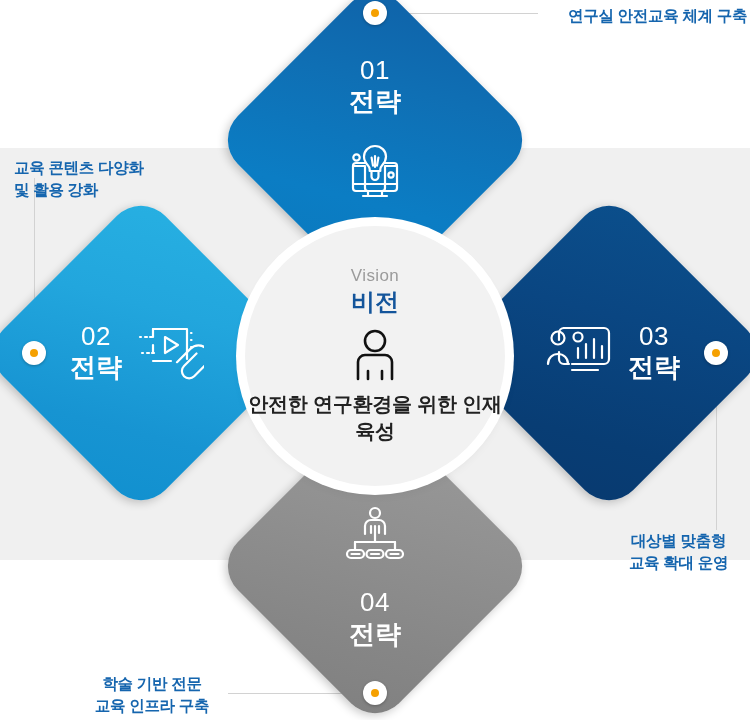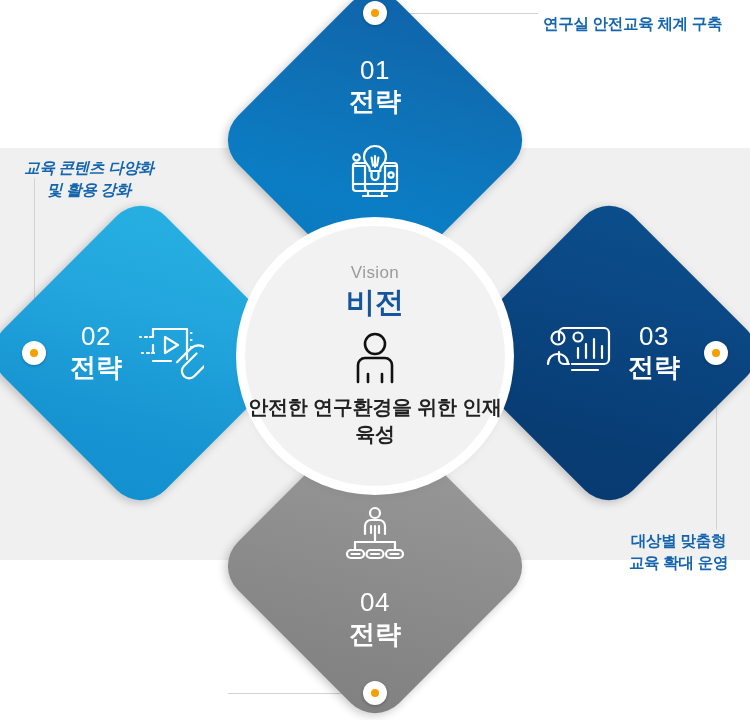--- a/index.html
+++ b/index.html
@@ -120,21 +120,21 @@
     justify-content: center;
     z-index: 30;
   }
   .vision-en {
     font-size: 17px;
     color: #9b9b9b;
     letter-spacing: .4px;
     line-height: 1.1;
   }
   .vision-ko {
-    font-size: 29px;
+    font-size: 24px;
     font-weight: 700;
     color: #14559b;
     margin-top: 2px;
     line-height: 1.2;
   }
   .vision-icon { margin: 12px 0 6px; }
   .vision-desc {
     font-size: 20px;
     font-weight: 700;
     color: #222222;
@@ -147,22 +147,22 @@
   .olabel {
     position: absolute;
     font-size: 15.5px;
     font-weight: 700;
     color: #1565ae;
     line-height: 1.45;
     letter-spacing: -.3px;
     white-space: pre-line;
     z-index: 45;
   }
-  #label1 { left: 543px; top: 5px;   text-align: center; margin-top: 8px; }
-  #label2 { left: 14px;  top: 157px; text-align: center; width: 150px; font-style: italic; }
+  #label1 { left: 568px; top: 5px;   text-align: center; }
+  #label2 { left: 14px;  top: 157px; text-align: left; width: 150px; }
   #label3 { left: 621px; top: 530px; text-align: center; width: 115px; }
   #label4 { left: 82px;  top: 673px; text-align: center; width: 140px; }
 </style>
 </head>
 <body>
 
 <div id="stage">
 
   <div class="bg-band"></div>
 
@@ -292,14 +292,16 @@
     </span>
     <div class="vision-desc">안전한 연구환경을
 위한 인재육성</div>
   </div>
 
   <div class="olabel" id="label1">연구실 안전교육 체계 구축</div>
   <div class="olabel" id="label2">교육 콘텐츠 다양화
 및 활용 강화</div>
   <div class="olabel" id="label3">대상별 맞춤형
 교육 확대 운영</div>
+  <div class="olabel" id="label4">학술 기반 전문
+교육 인프라 구축</div>
 
 </div>
 
 </body></html>

